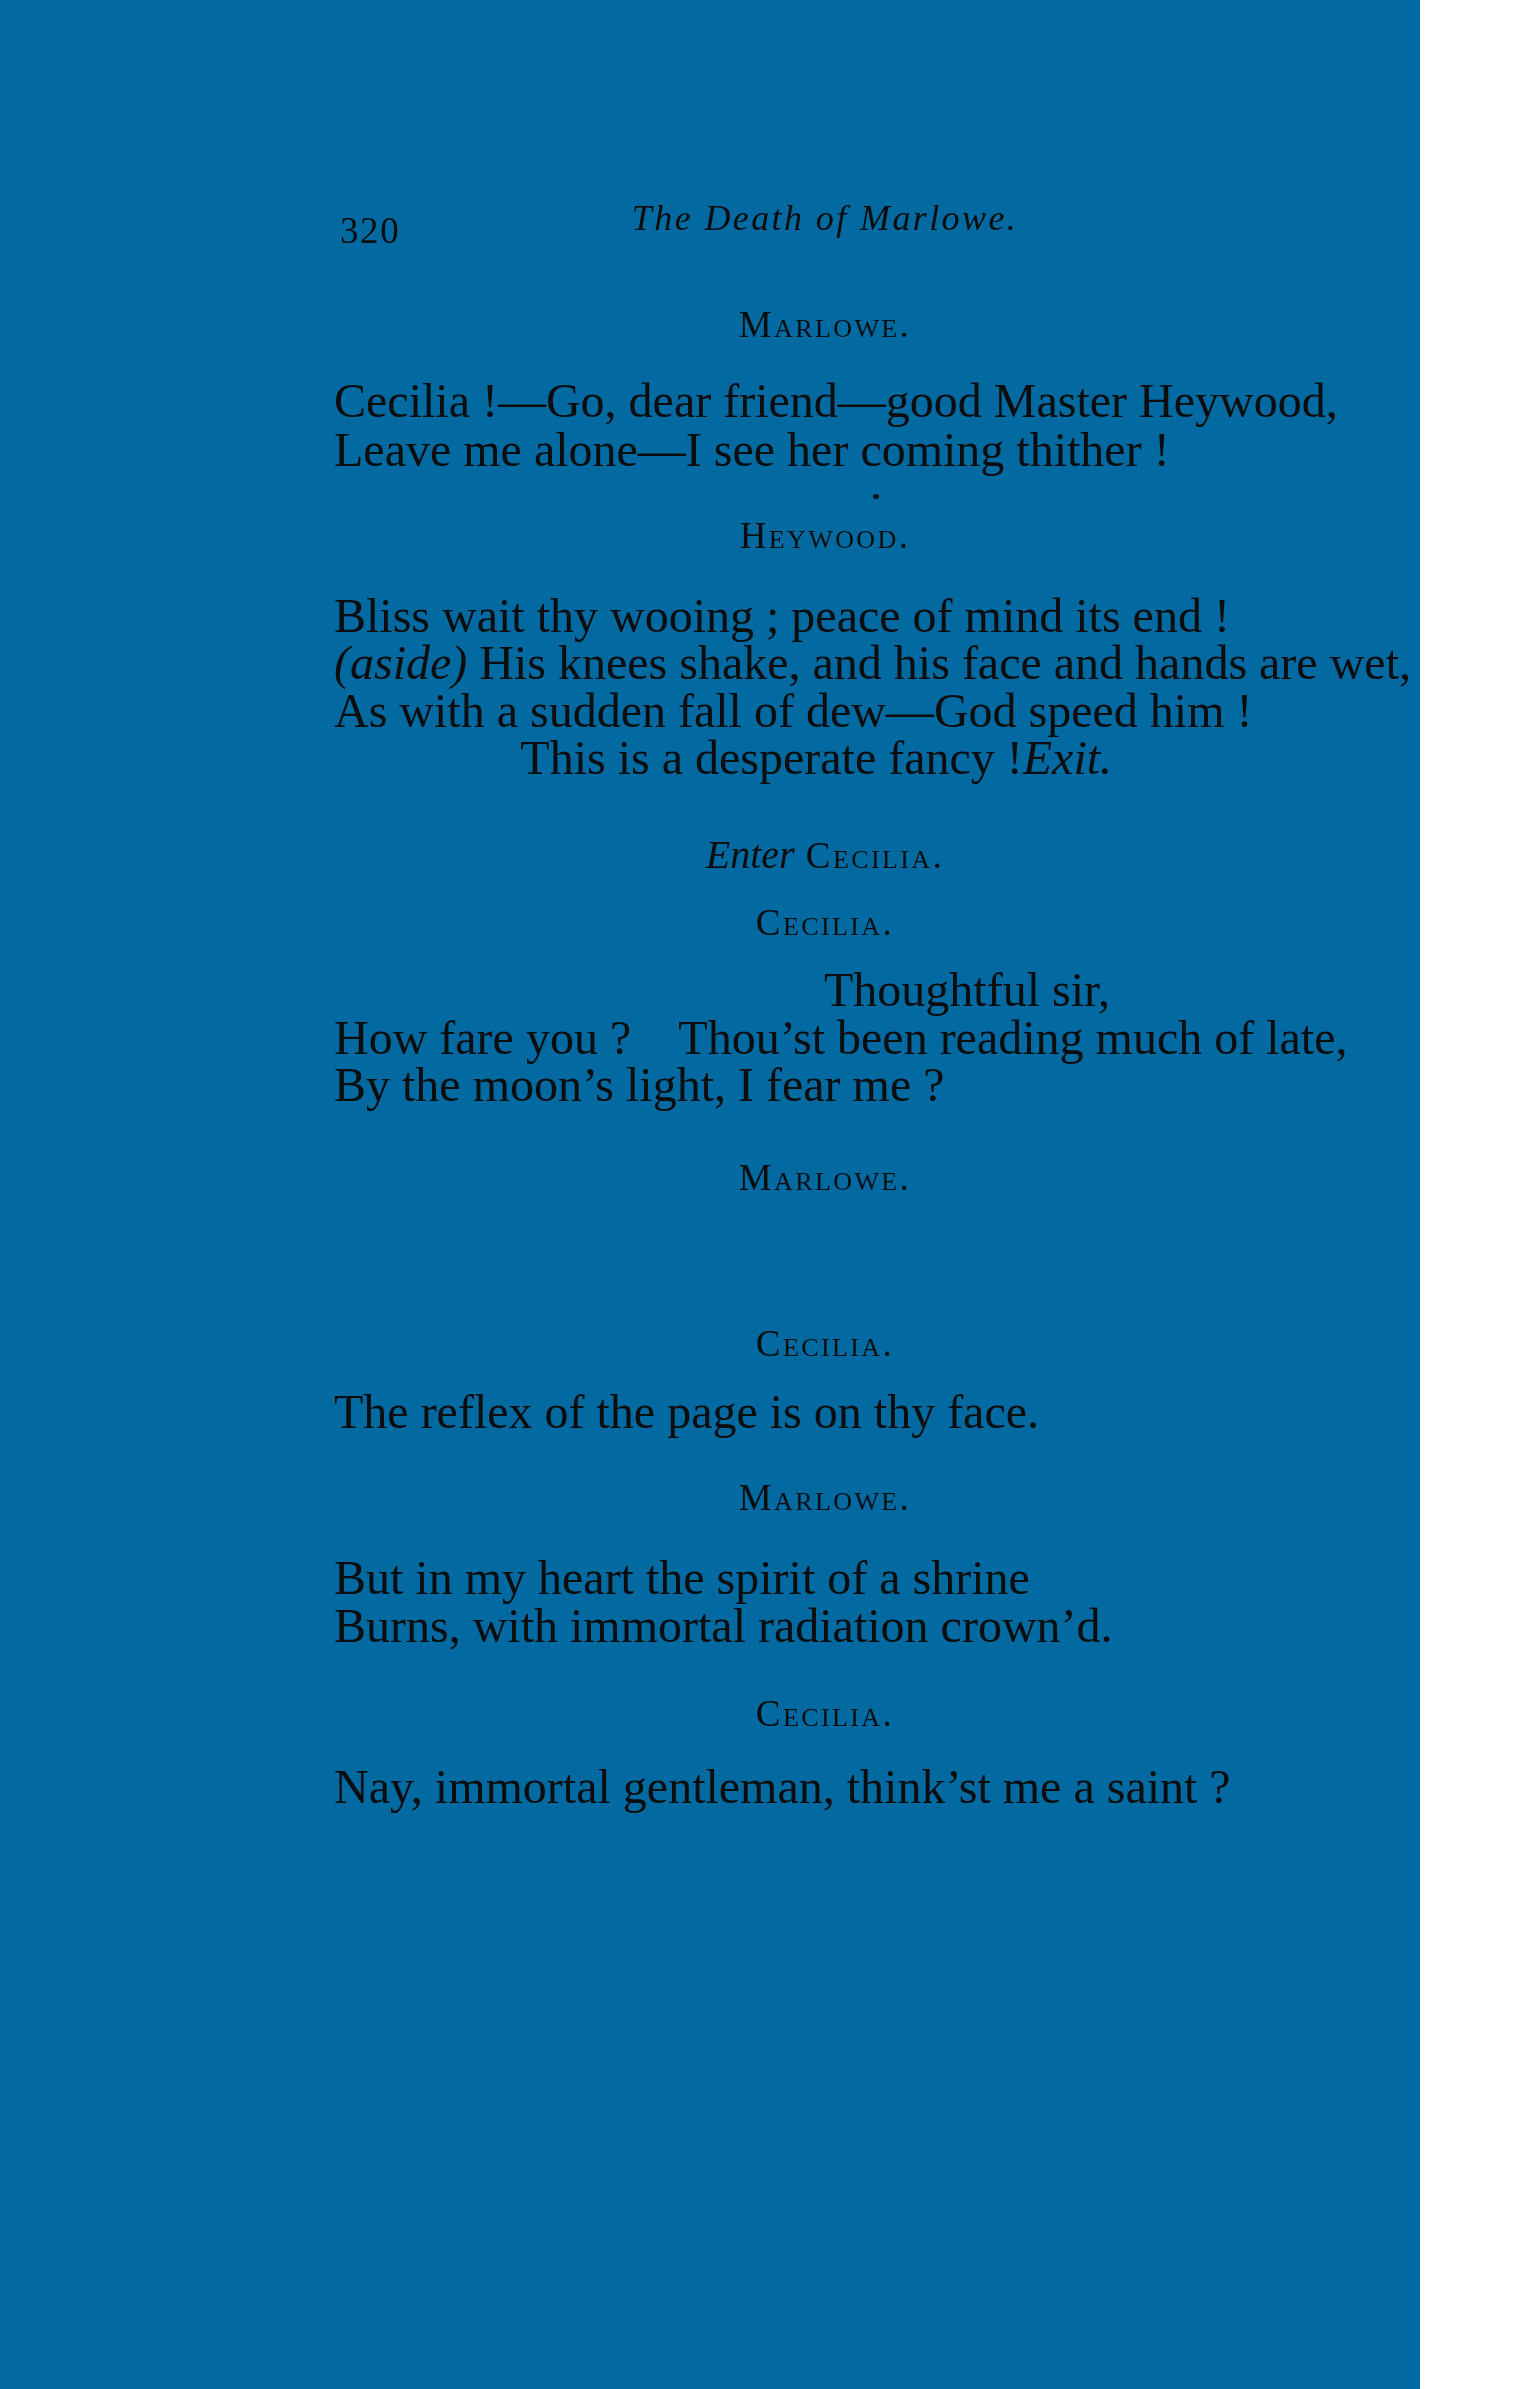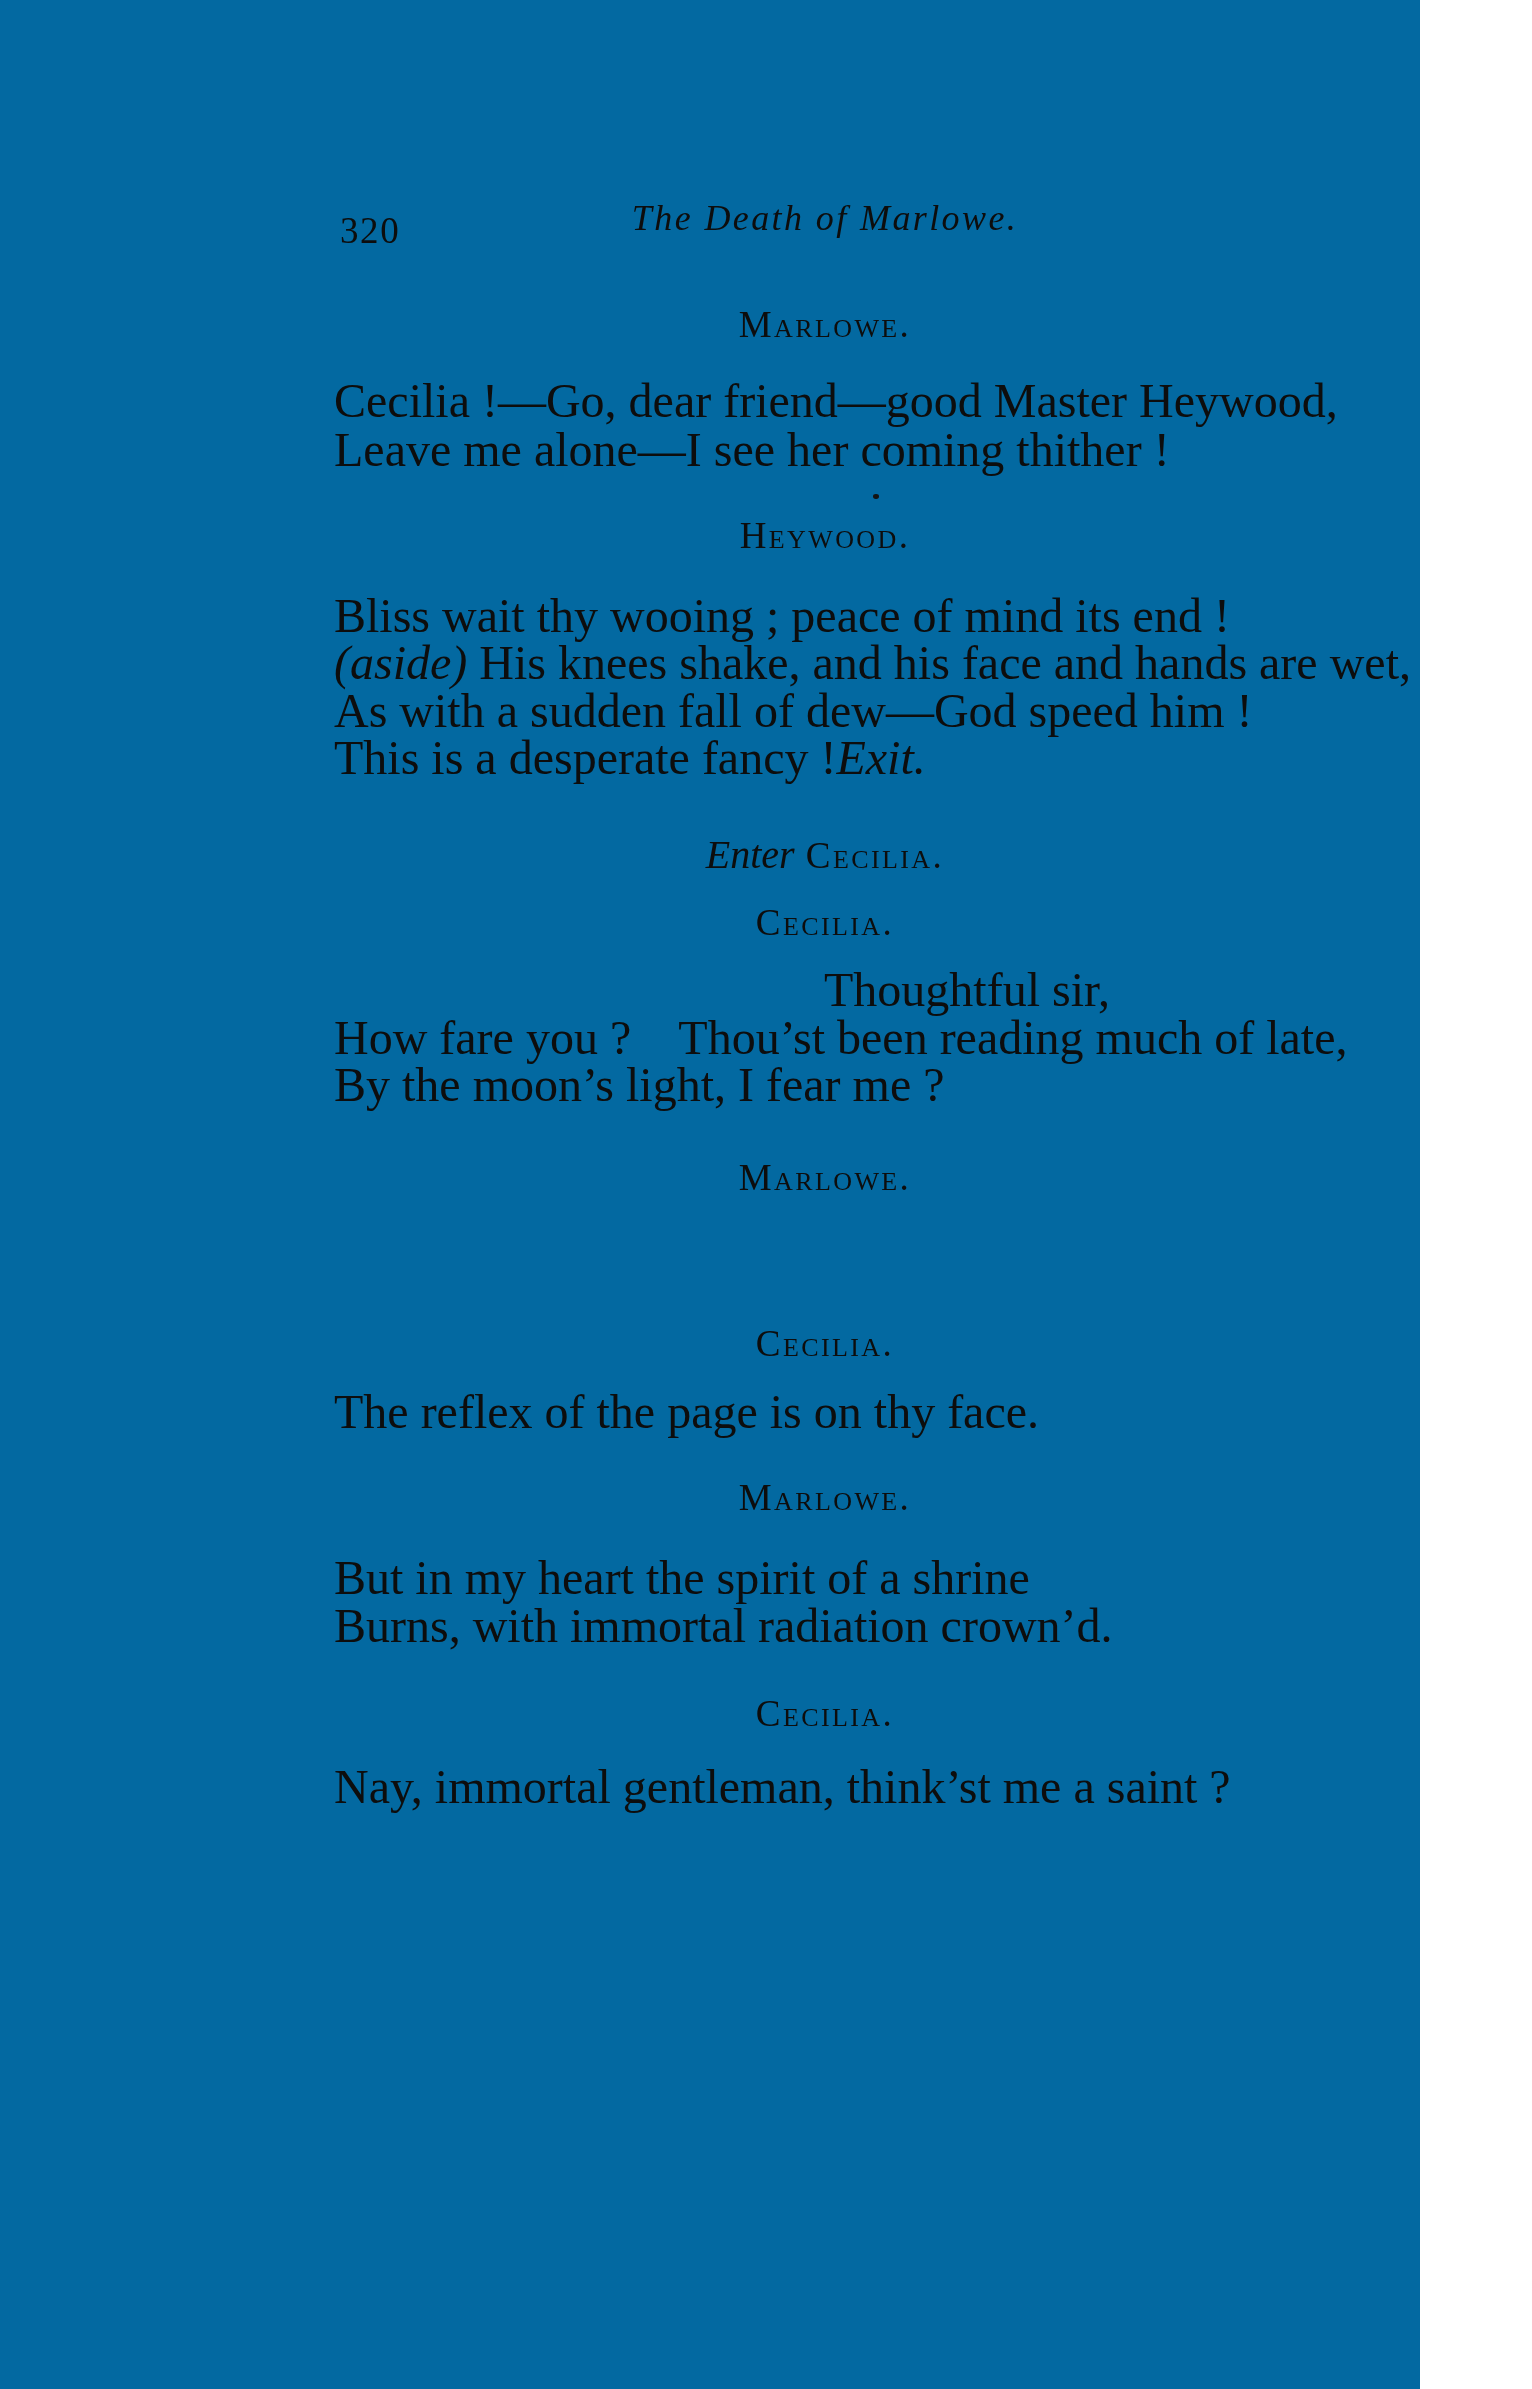--- a/index.html
+++ b/index.html
@@ -49,21 +49,21 @@
     position: absolute;
     left: 334px;
     width: 982px;
     font-size: 48px;
     line-height: 1;
     white-space: pre;
   }
   .line.indent { padding-left: 490px; box-sizing: border-box; }
   .line.split {
     display: flex;
-    justify-content: flex-start;
+    justify-content: center;
     padding-right: 17.6px;
     box-sizing: border-box;
   }
   .stagedir {
     position: absolute;
     left: 334px;
     width: 982px;
     text-align: center;
     font-size: 40px;
     line-height: 1;

